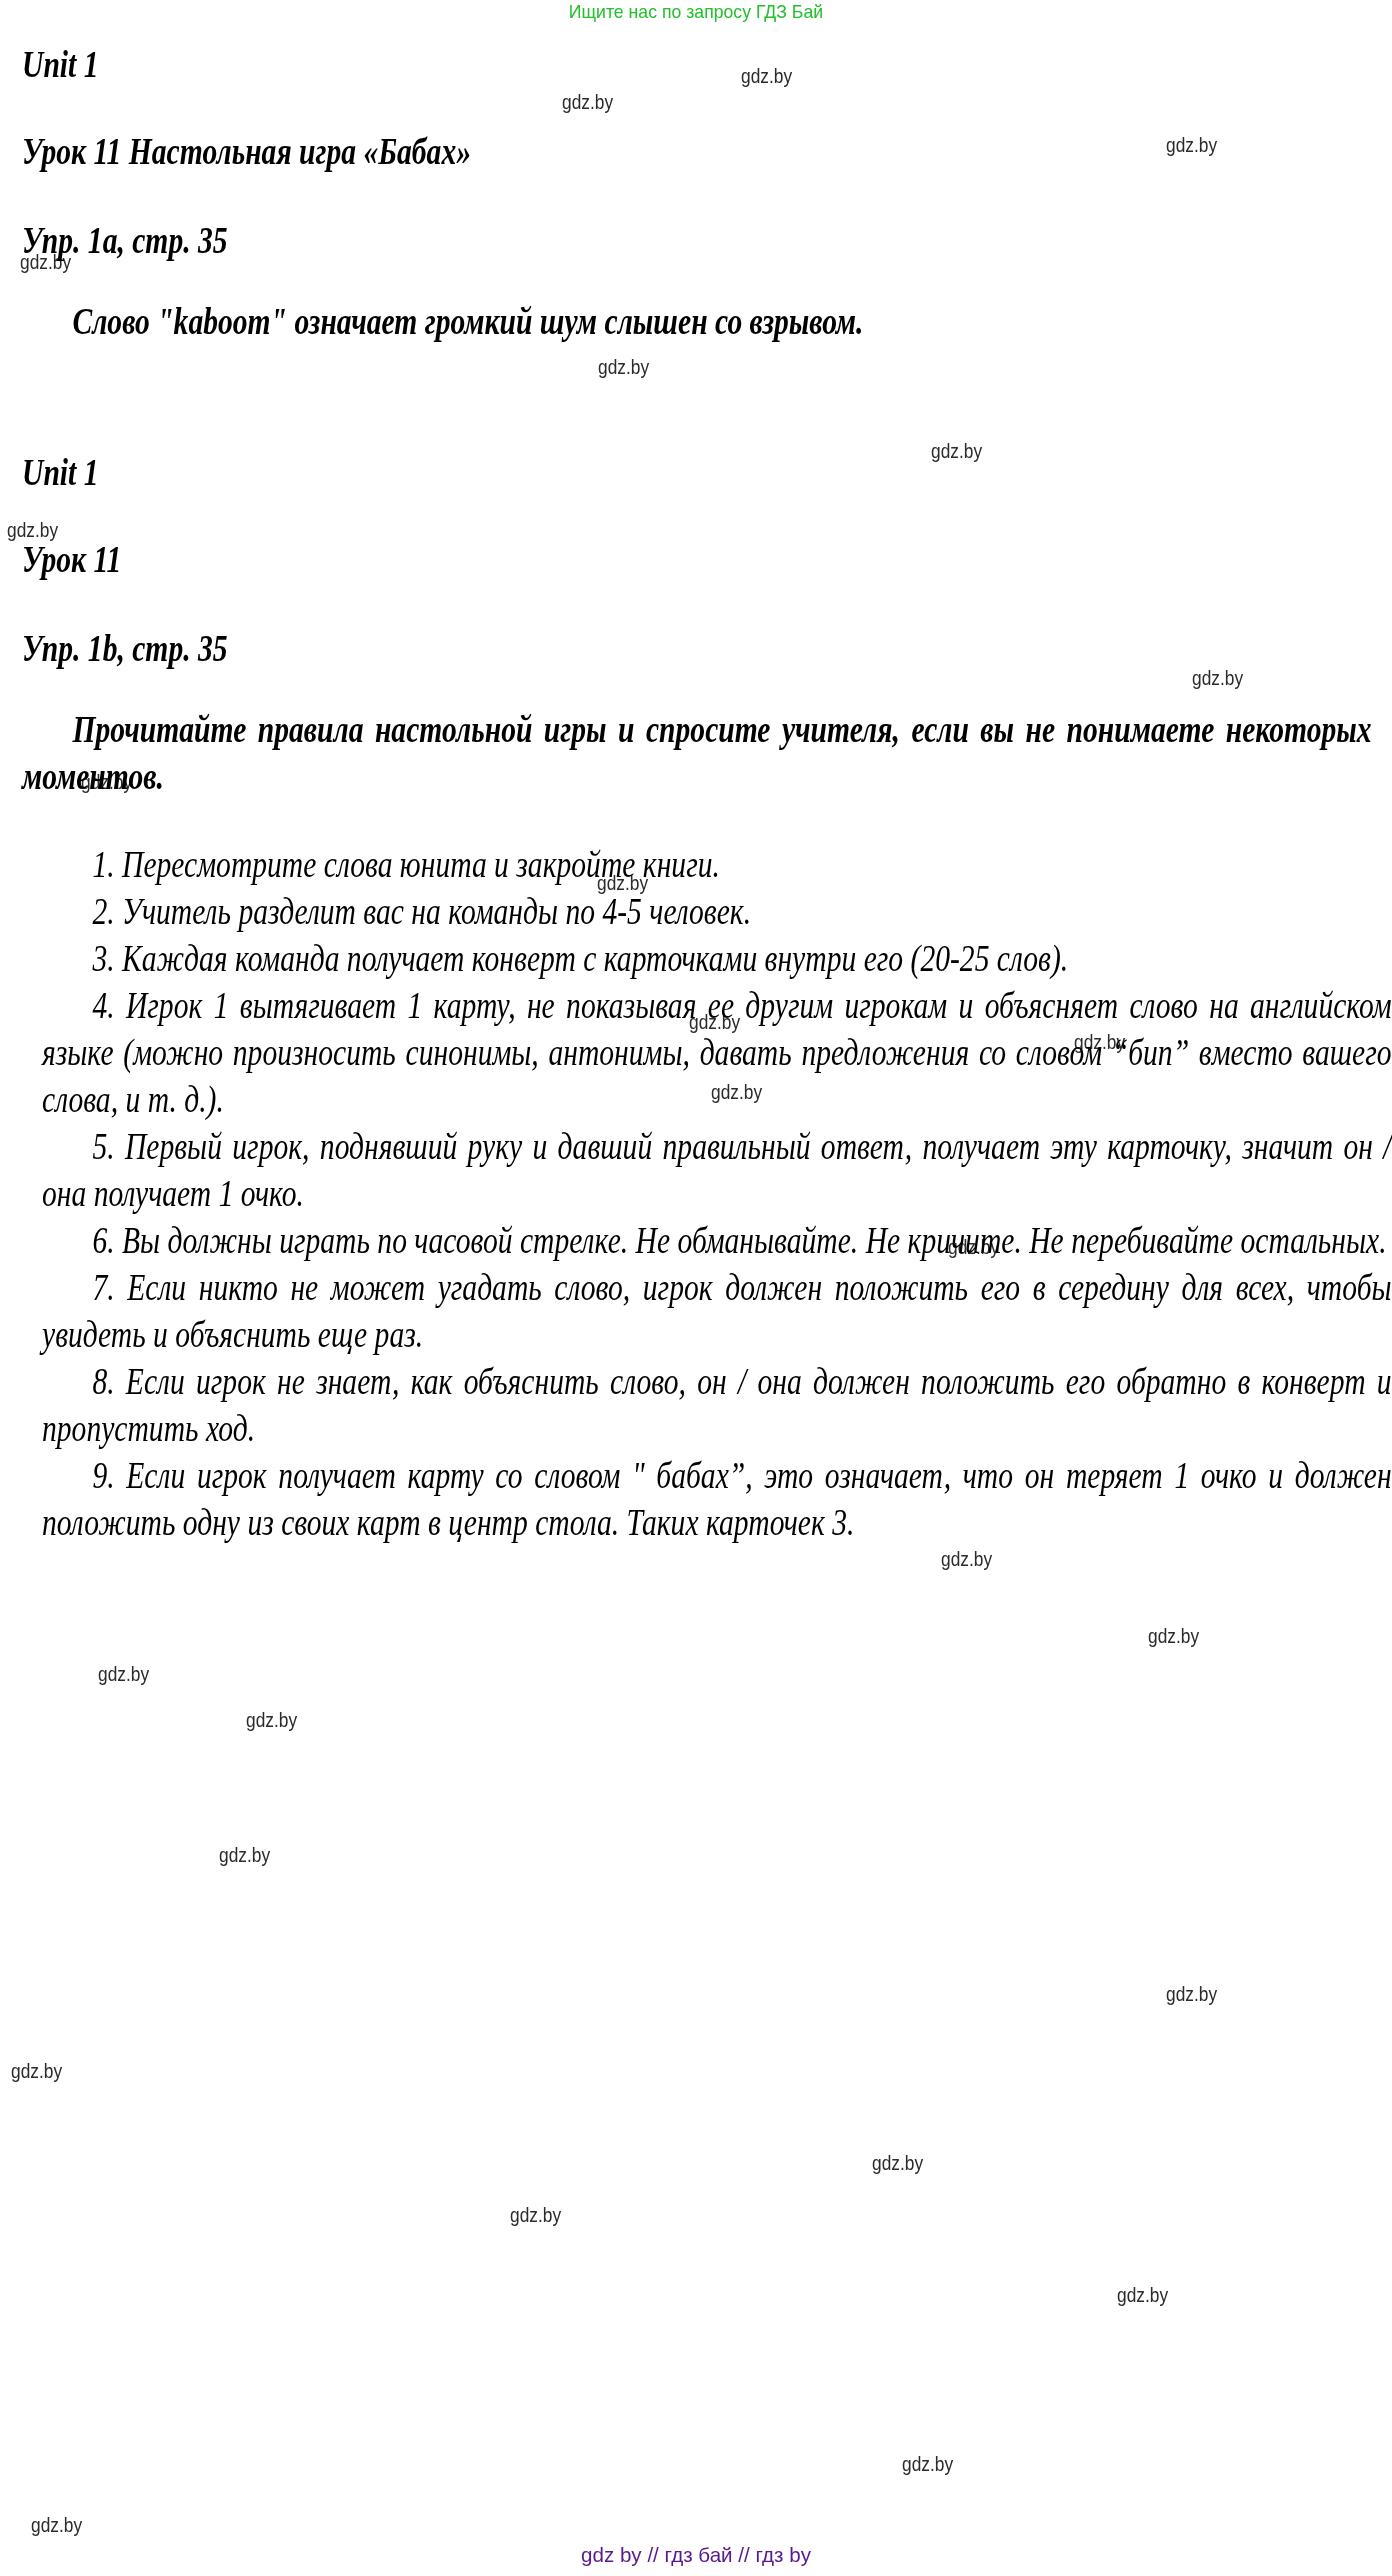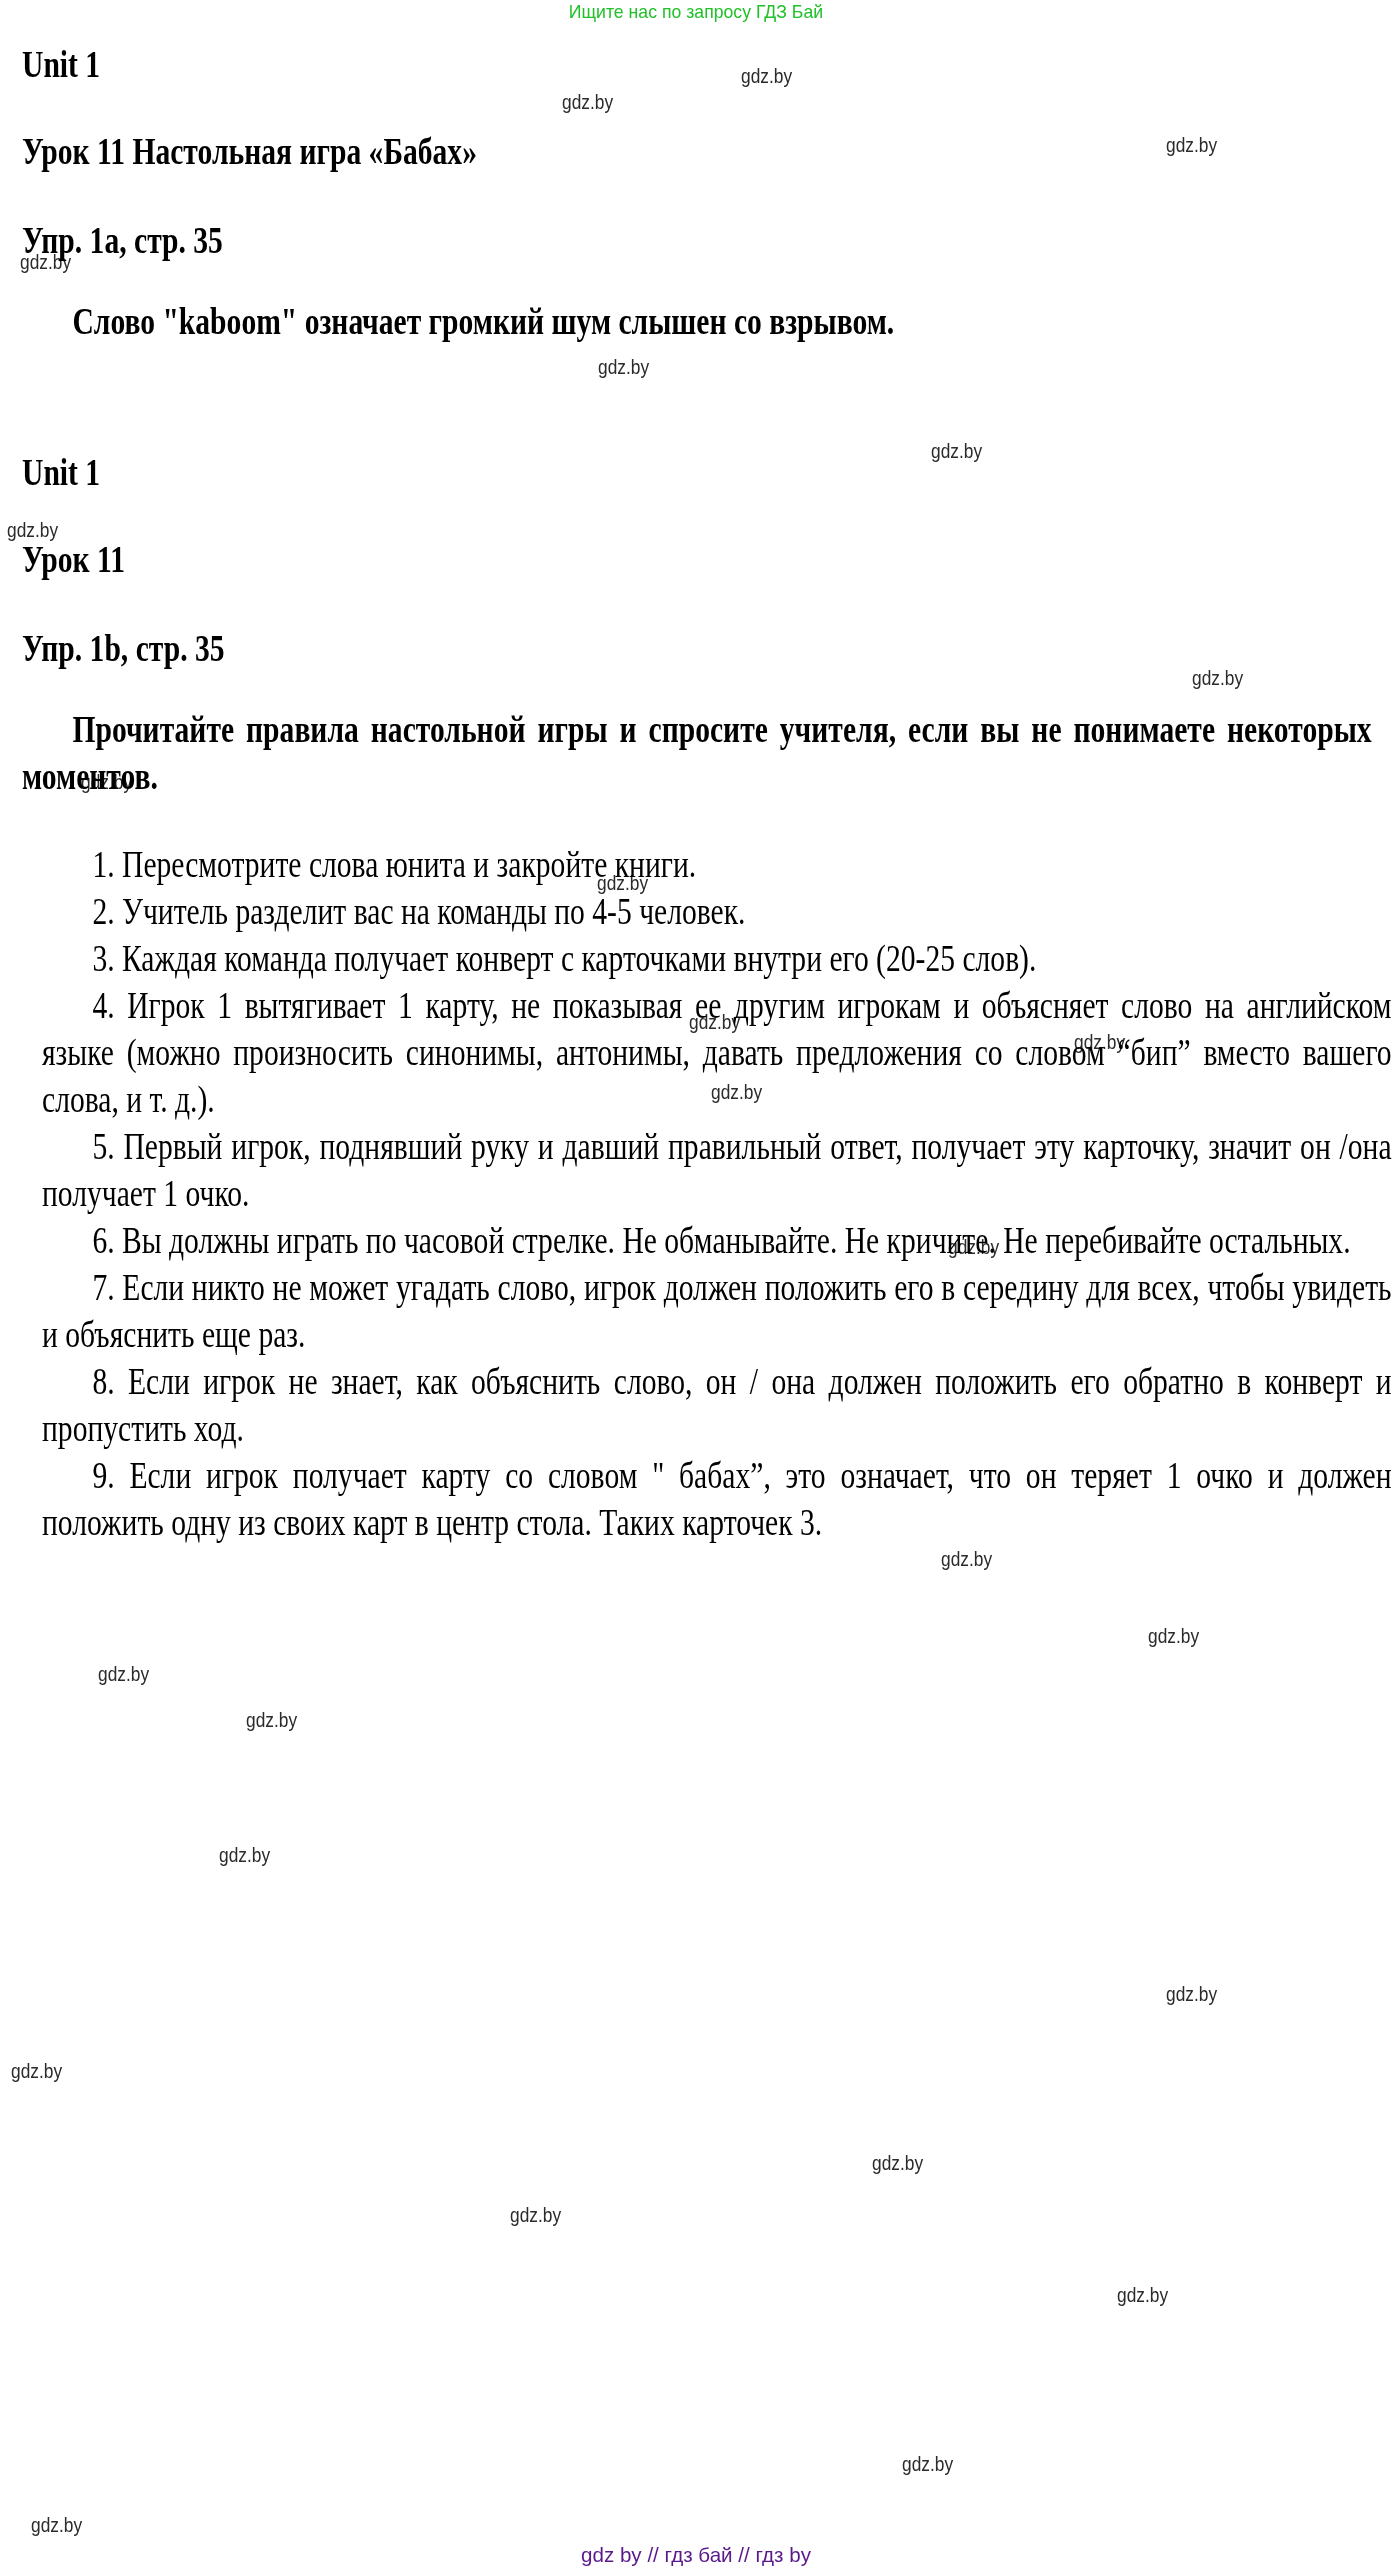--- a/index.html
+++ b/index.html
@@ -35,20 +35,21 @@
     transform: scaleX(0.93);
     transform-origin: center top;
   }
 
   
   .content {
     position: absolute;
     left: 21.5px;
     top: 30px;
     width: 1349px;
+    font-style: italic;
   }
 
   
   .h-block {
     font-weight: bold;
     font-size: 37px;
     line-height: 1.0;
     transform: scaleX(0.80);
     transform-origin: left top;
     width: 1687px;          

